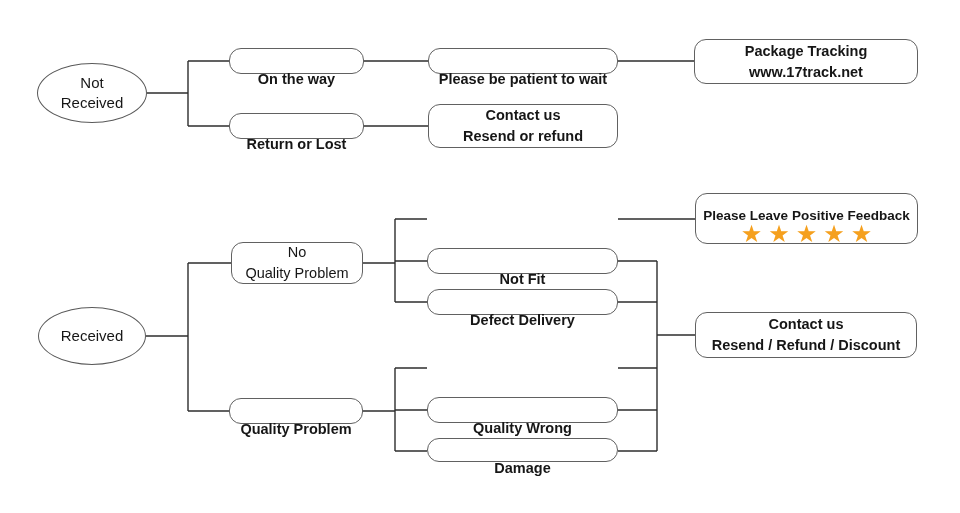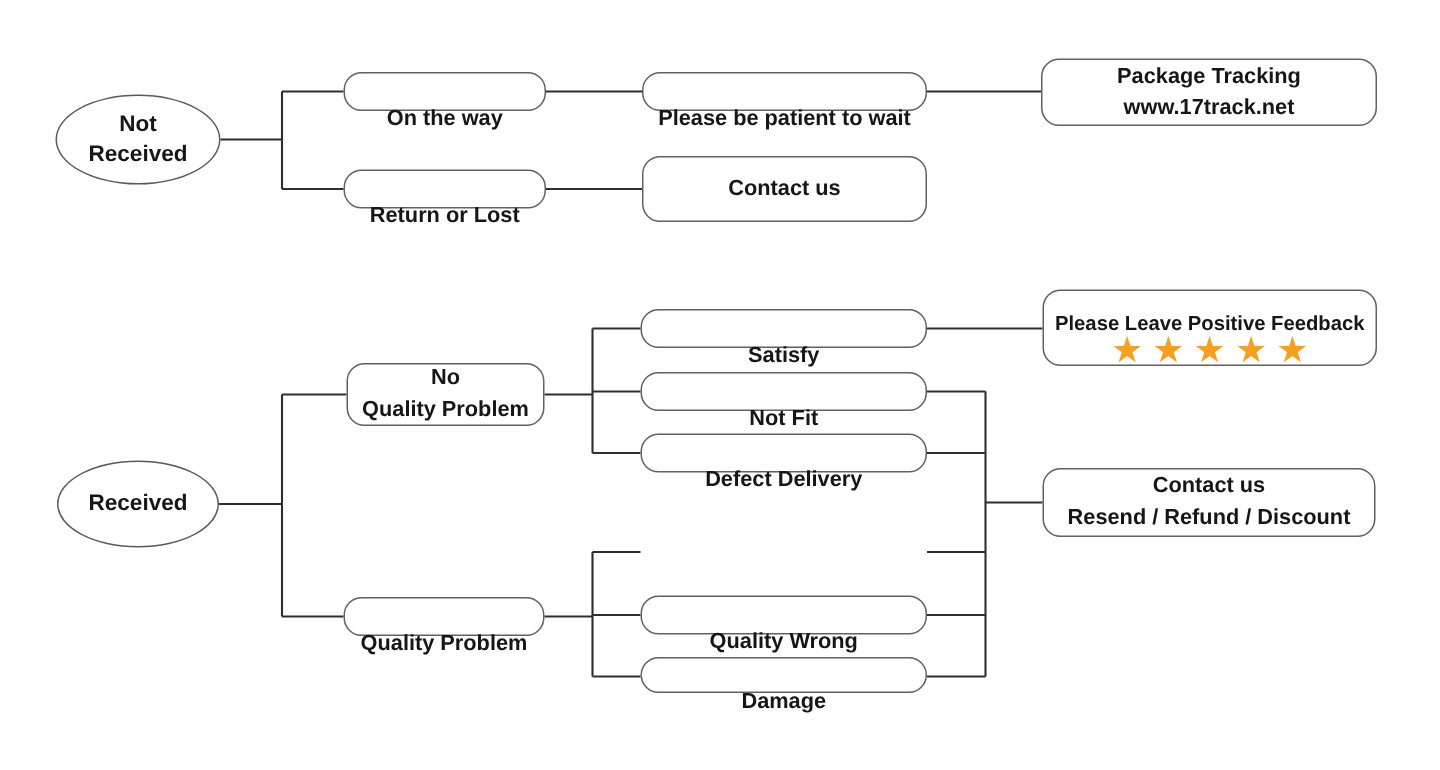--- a/index.html
+++ b/index.html
@@ -25,21 +25,21 @@
     text-align: center;
   }
   .box { border: 1.3px solid #616161; border-radius: 12px; }
   .ellipse { border: 1.2px solid #5a5a5a; border-radius: 50%; }
   .lbl {
     font-size: 14.5px;
     font-weight: 600;
     white-space: nowrap;
     margin-top: 36px;
   }
-  .pre { white-space: pre-line; font-size: 15px; font-weight: 700; line-height: 20px; }
+  .pre { white-space: pre-line; font-size: 15px; font-weight: 400; line-height: 20px; }
   .two span {
     display: block;
     font-size: 14.5px;
     font-weight: 600;
     line-height: 21px;
     white-space: nowrap;
   }
   .fb-title { font-size: 13.5px; font-weight: 600; white-space: nowrap; margin-top: 16px; }
   .stars {
     font-size: 24px;
@@ -84,34 +84,32 @@
     <span>Package Tracking</span>
     <span>www.17track.net</span>
   </div>
 
   <div class="node box" style="left:229px; top:113px; width:135px; height:26px">
     <span class="lbl">Return or Lost</span>
   </div>
 
   <div class="node box two" style="left:428px; top:104px; width:190px; height:44px">
     <span>Contact us</span>
+    <span>Resend or refund</span>
   </div>
 
   <div class="node ellipse" style="left:38px; top:307px; width:108px; height:58px">
     <span class="pre">Received</span>
   </div>
 
   <div class="node box" style="left:231px; top:242px; width:132px; height:42px">
     <span class="pre" style="font-size:14.5px; line-height:21px">No
 Quality Problem</span>
   </div>
 
-  <div class="node box" style="left:427px; top:206px; width:191px; height:26px">
-    <span class="lbl">Satisfy</span>
-  </div>
 
   <div class="node box" style="left:427px; top:248px; width:191px; height:26px">
     <span class="lbl">Not Fit</span>
   </div>
 
   <div class="node box" style="left:427px; top:289px; width:191px; height:26px">
     <span class="lbl">Defect Delivery</span>
   </div>
 
   <div class="node box" style="left:229px; top:398px; width:134px; height:26px">

